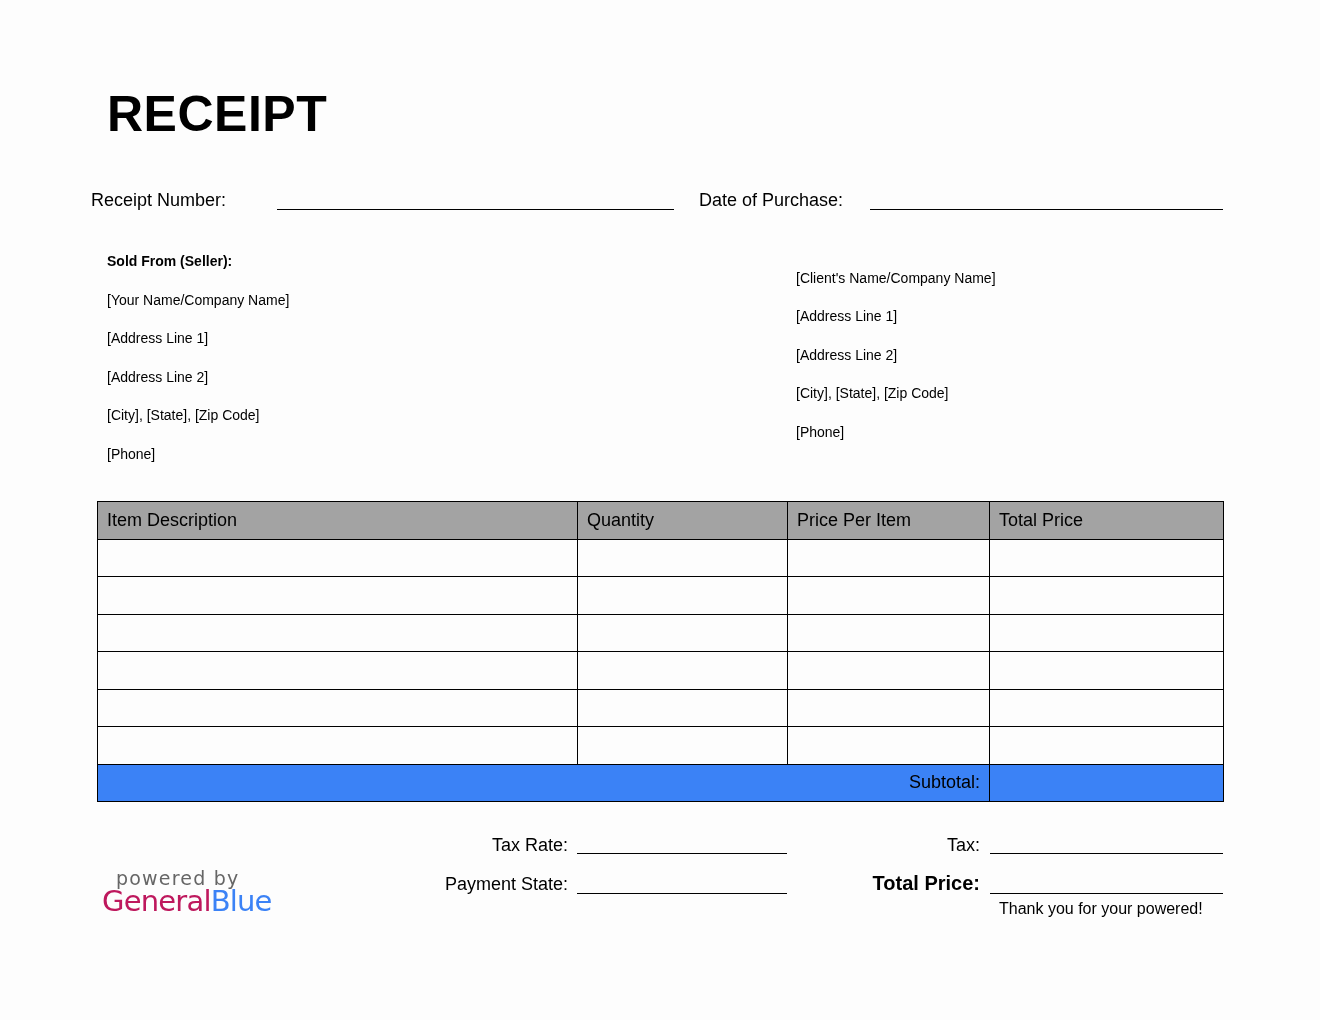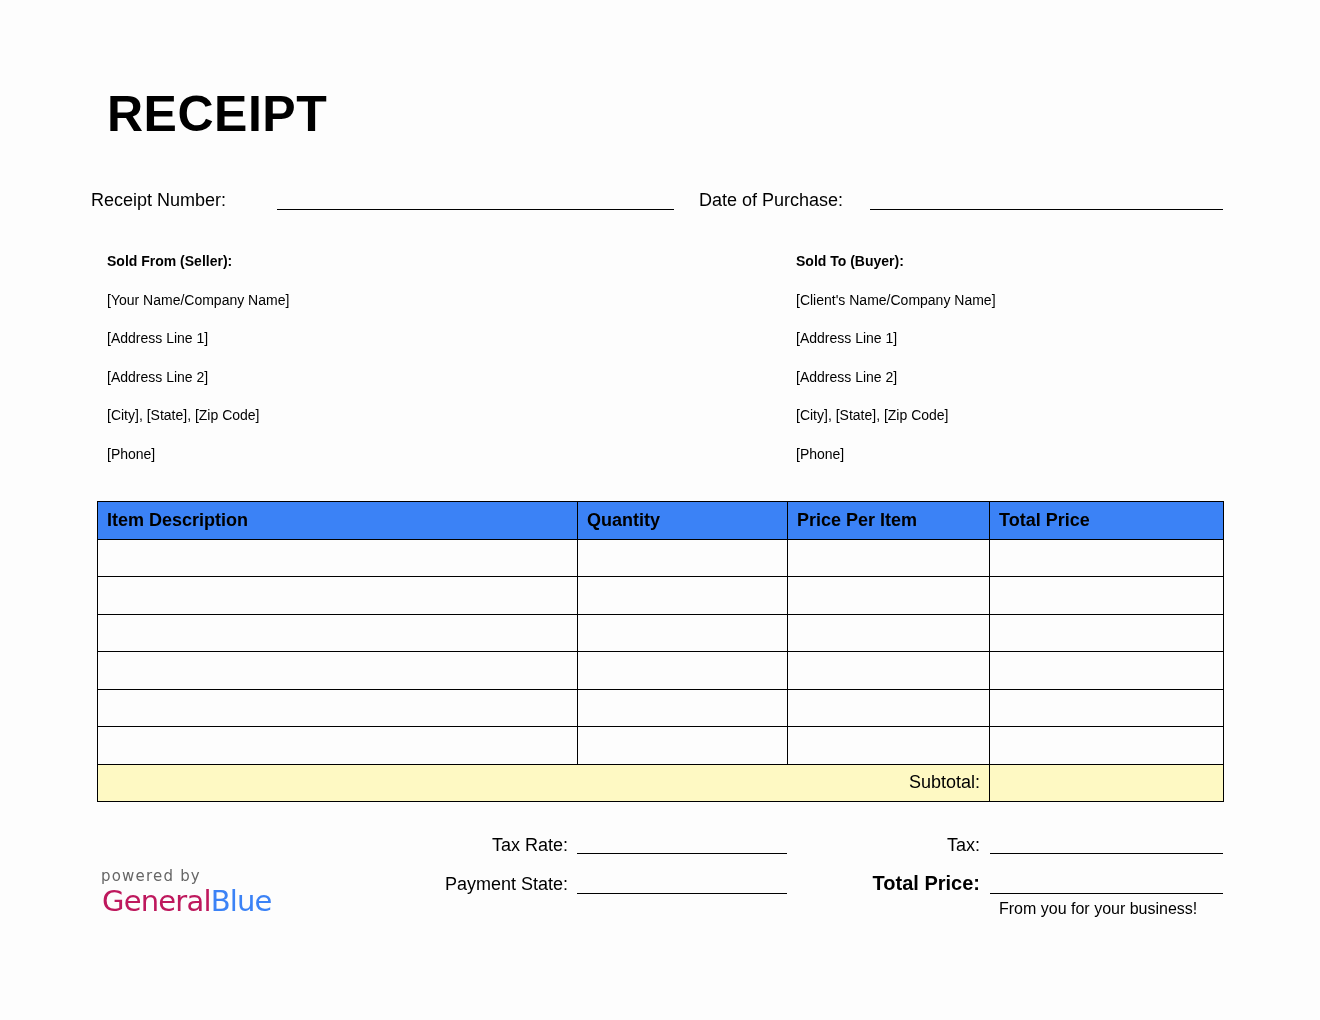--- a/index.html
+++ b/index.html
@@ -15,26 +15,26 @@
   .party-line { font-size:14px; line-height:22px; white-space:nowrap; }
 
   table.items {
     position:absolute; left:97px; top:501px; width:1126px;
     border-collapse:collapse; table-layout:fixed;
   }
   table.items td, table.items th {
     border:1.5px solid #000; height:36.5px; padding:0 9px;
     font-size:18px; text-align:left; vertical-align:middle;
   }
-  table.items th { background:#3b82f6; font-weight:bold; }
-  table.items tr.subtotal td { background:#fef9c3; }
+  table.items th { background:#a3a3a3; font-weight:normal; }
+  table.items tr.subtotal td { background:#3b82f6; }
   table.items td.subtotal-label { text-align:right; padding-right:9px; }
 
   .right { text-align:right; }
-  .powered { left:101px; top:867px; font-size:15px; color:#666; letter-spacing:1.2px; font-family:"DejaVu Sans", sans-serif; }
+  .powered { left:116px; top:867px; font-size:19px; color:#666; letter-spacing:1.2px; font-family:"DejaVu Sans", sans-serif; }
   .brand { left:102px; top:884px; font-size:29px; font-family:"DejaVu Sans", sans-serif; letter-spacing:-0.8px; }
   .brand .g { color:#be185d; }
   .brand .b { color:#3b82f6; }
   .thanks { left:999px; top:900px; font-size:16px; }
 </style>
 </head>
 <body>
 
 <div class="abs title">RECEIPT</div>
 
@@ -47,21 +47,20 @@
 <div class="abs" style="left:107px;top:250px;">
   <div class="party-line bold">Sold From (Seller):</div>
   <div class="party-line" style="margin-top:16.5px">[Your Name/Company Name]</div>
   <div class="party-line" style="margin-top:16.5px">[Address Line 1]</div>
   <div class="party-line" style="margin-top:16.5px">[Address Line 2]</div>
   <div class="party-line" style="margin-top:16.5px">[City], [State], [Zip Code]</div>
   <div class="party-line" style="margin-top:16.5px">[Phone]</div>
 </div>
 
 <div class="abs" style="left:796px;top:250px;">
-  <div class="party-line bold">Sold To (Buyer):</div>
   <div class="party-line" style="margin-top:16.5px">[Client's Name/Company Name]</div>
   <div class="party-line" style="margin-top:16.5px">[Address Line 1]</div>
   <div class="party-line" style="margin-top:16.5px">[Address Line 2]</div>
   <div class="party-line" style="margin-top:16.5px">[City], [State], [Zip Code]</div>
   <div class="party-line" style="margin-top:16.5px">[Phone]</div>
 </div>
 
 <table class="items">
   <colgroup>
     <col style="width:480px">
@@ -124,16 +123,16 @@
 
 <div class="abs lbl right" style="left:380px;top:873px;width:188px;">Payment State:</div>
 <div class="abs uline" style="left:577px;top:893px;width:210px;"></div>
 
 <div class="abs lbl right" style="left:800px;top:834px;width:180px;">Tax:</div>
 <div class="abs uline" style="left:990px;top:853px;width:233px;"></div>
 
 <div class="abs lbl right bold" style="left:800px;top:872px;width:180px;font-size:20px;">Total Price:</div>
 <div class="abs uline" style="left:990px;top:893px;width:233px;"></div>
 
-<div class="abs thanks">From you for your business!</div>
+<div class="abs thanks">Thank you for your powered!</div>
 
 <div class="abs powered">powered by</div>
 <div class="abs brand"><span class="g">General</span><span class="b">Blue</span></div>
 
 </body></html>

